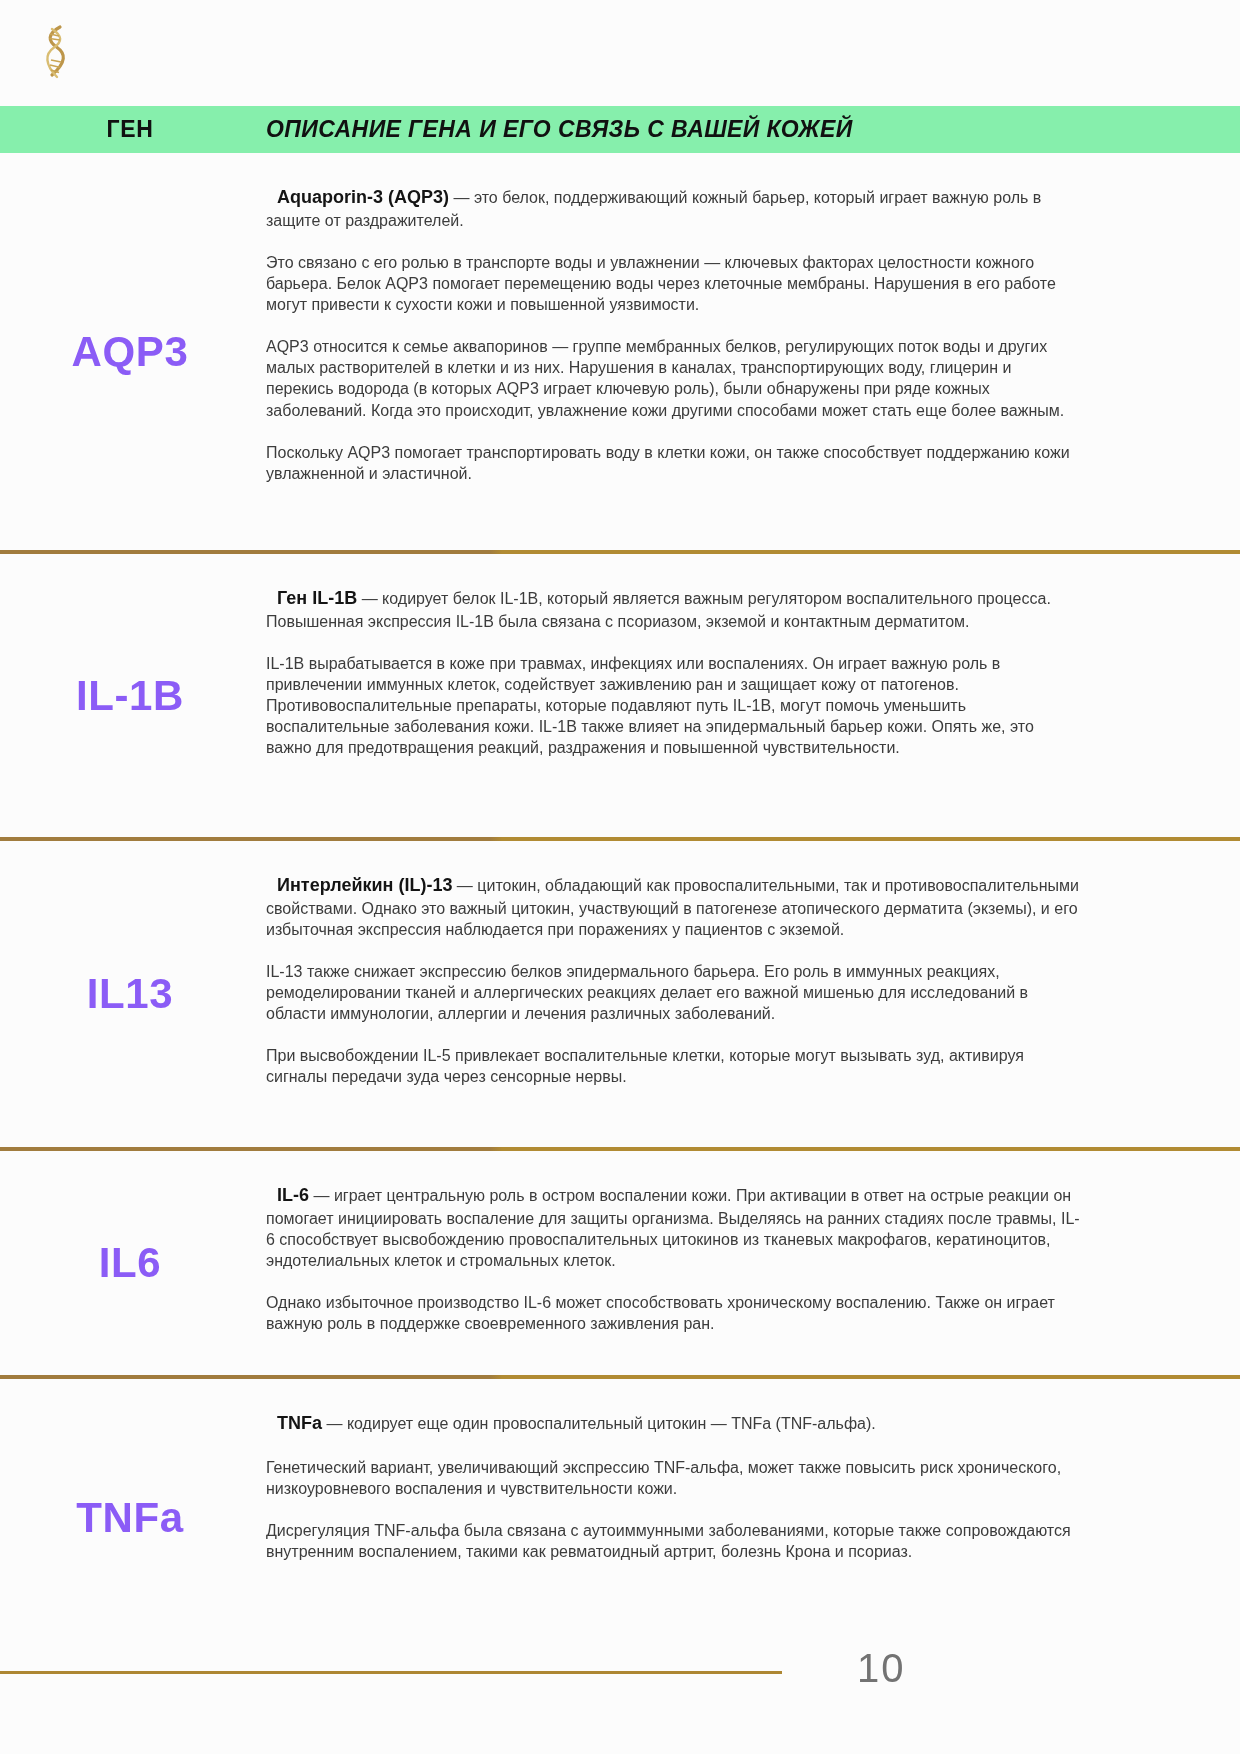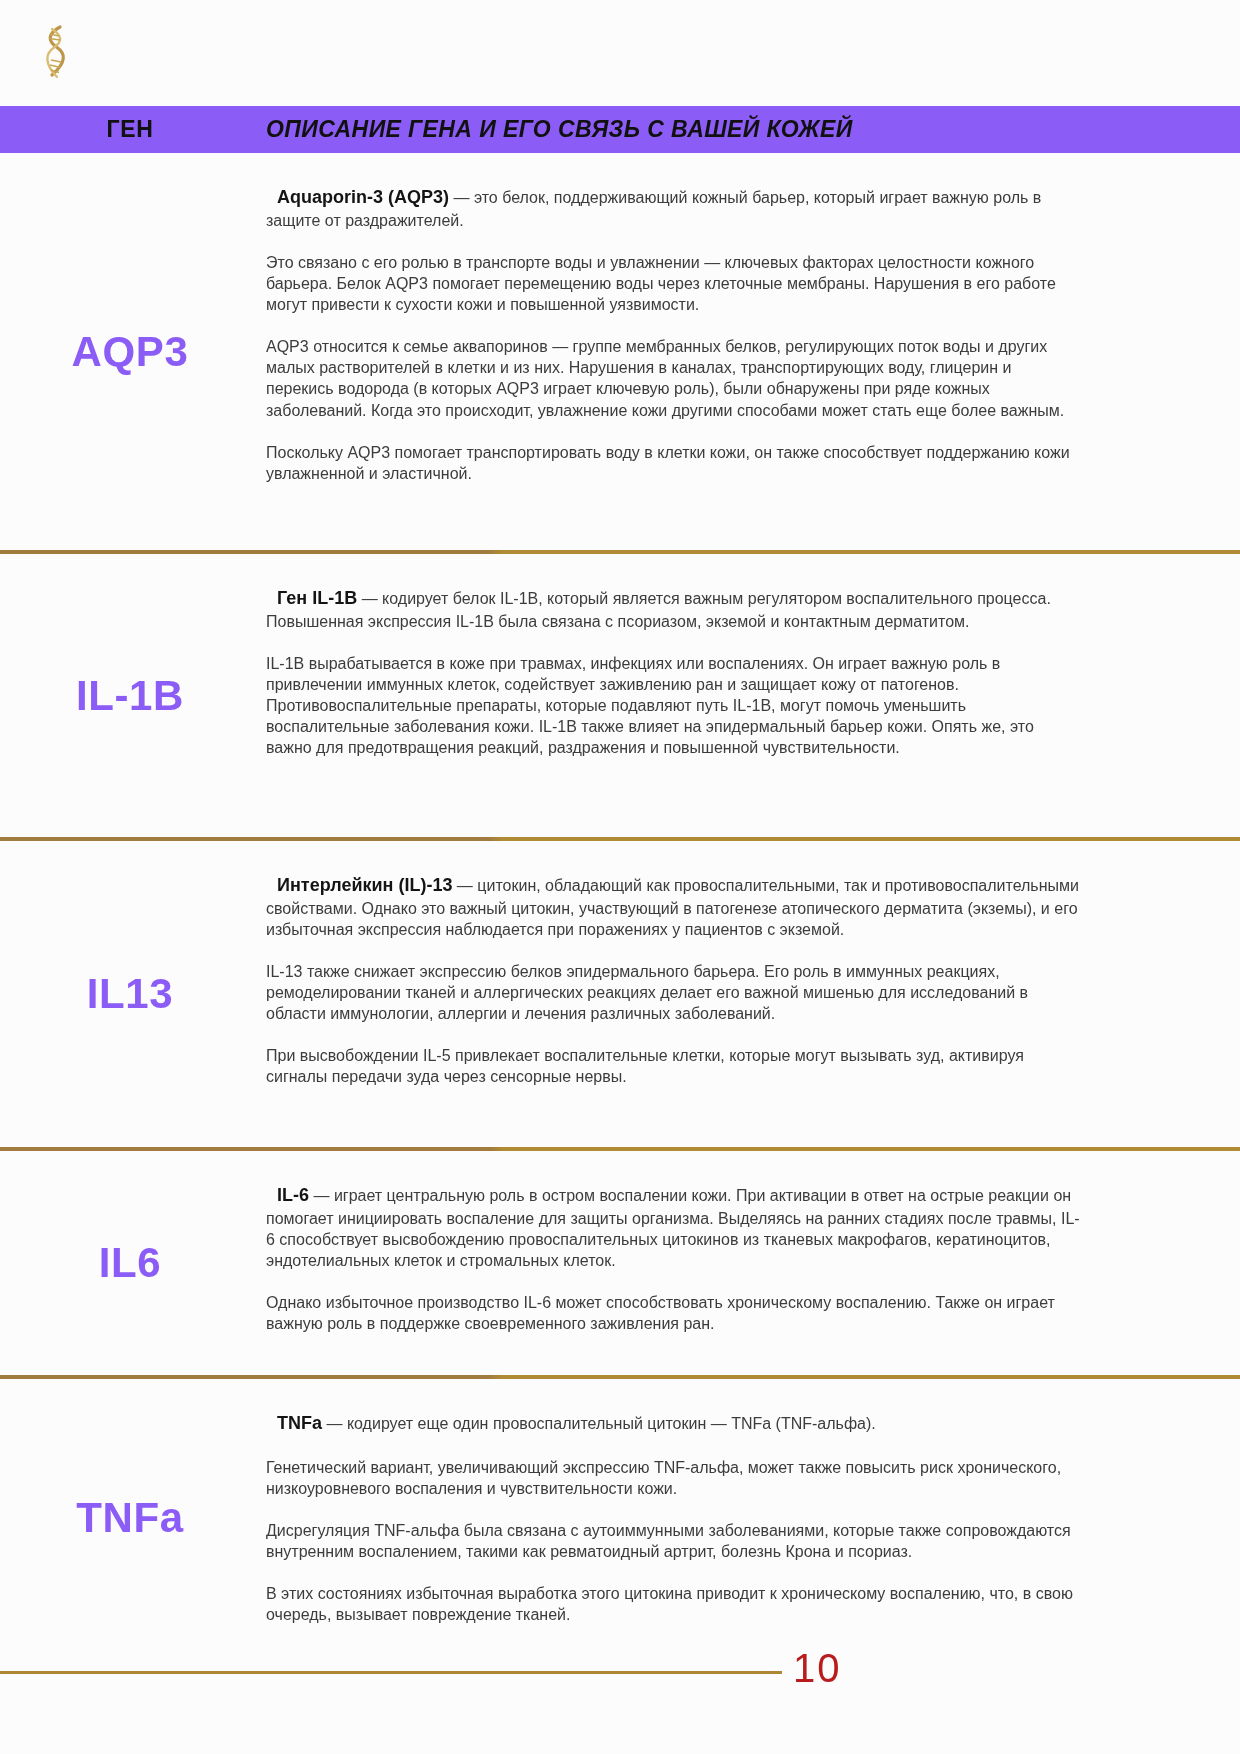--- a/index.html
+++ b/index.html
@@ -9,21 +9,21 @@
     background:#fcfcfc;
     font-family:"Liberation Sans", sans-serif;
     color:#3a3a3a;
     overflow:hidden;
   }
   .logo { position:absolute; top:24px; left:40px; width:32px; height:56px; }
 
   .table-header {
     position:absolute; top:106px; left:0;
     width:100%; height:47px;
-    background:#8b5cf6;
+    background:#86efac;
     display:flex; align-items:center;
   }
   .hdr-gene {
     width:260px; text-align:center;
     font-size:23px; font-weight:700; color:#111;
     letter-spacing:0.6px;
   }
   .hdr-desc {
     flex:1; font-size:23px; font-weight:700; color:#111;
     letter-spacing:0.4px; padding-left:6px;font-style:italic;
@@ -59,22 +59,22 @@
     height:4px; width:100%;
     background:linear-gradient(90deg,#a17c3e 0%, #a17c3e 39.5%, #b18b33 40.5%, #b18b33 100%);
   }
 
   .footer { position:absolute; left:0; top:1650px; width:100%; height:70px; }
   .footer-line {
     position:absolute; left:0; top:21px;
     width:782px; height:3px; background:#ad8733;
   }
   .page-number {
-    position:absolute; left:793px; top:-4px;
-    font-size:40px; font-weight:400; color:#b91c1c;
+    position:absolute; left:857px; top:-4px;
+    font-size:40px; font-weight:400; color:#737373;
     letter-spacing:2px;
   }
 </style>
 </head>
 <body>
 
 <div class="page">
 
   <div class="logo">
     <svg width="32" height="56" viewBox="0 0 32 56" fill="none">
@@ -133,21 +133,20 @@
       </div>
     </div>
     <div class="divider"></div>
 
     <div class="section sec-tnfa">
       <div class="gene-cell">TNFa</div>
       <div class="desc-cell">
         <p><span class="lead">TNFa</span><span> — кодирует еще один провоспалительный цитокин — TNFa (TNF-альфа).</span></p>
         <p><span>Генетический вариант, увеличивающий экспрессию TNF-альфа, может также повысить риск хронического, низкоуровневого воспаления и чувствительности кожи.</span></p>
         <p><span>Дисрегуляция TNF-альфа была связана с аутоиммунными заболеваниями, которые также сопровождаются внутренним воспалением, такими как ревматоидный артрит, болезнь Крона и псориаз.</span></p>
-        <p><span>В этих состояниях избыточная выработка этого цитокина приводит к хроническому воспалению, что, в свою очередь, вызывает повреждение тканей.</span></p>
       </div>
     </div>
 
   </div>
 
   <div class="footer">
     <div class="footer-line"></div>
     <div class="page-number">10</div>
   </div>
 

